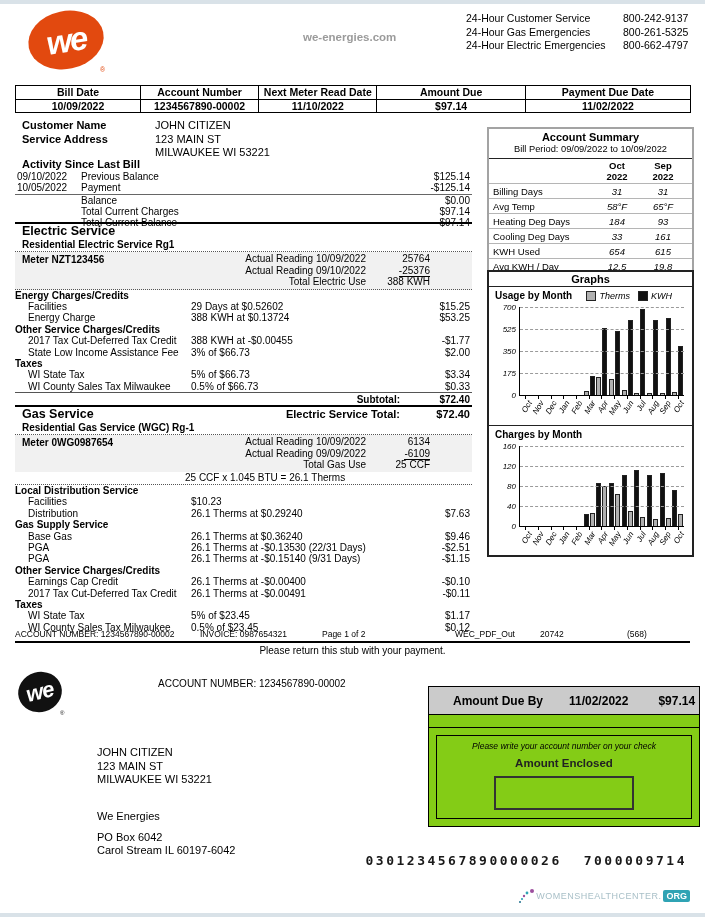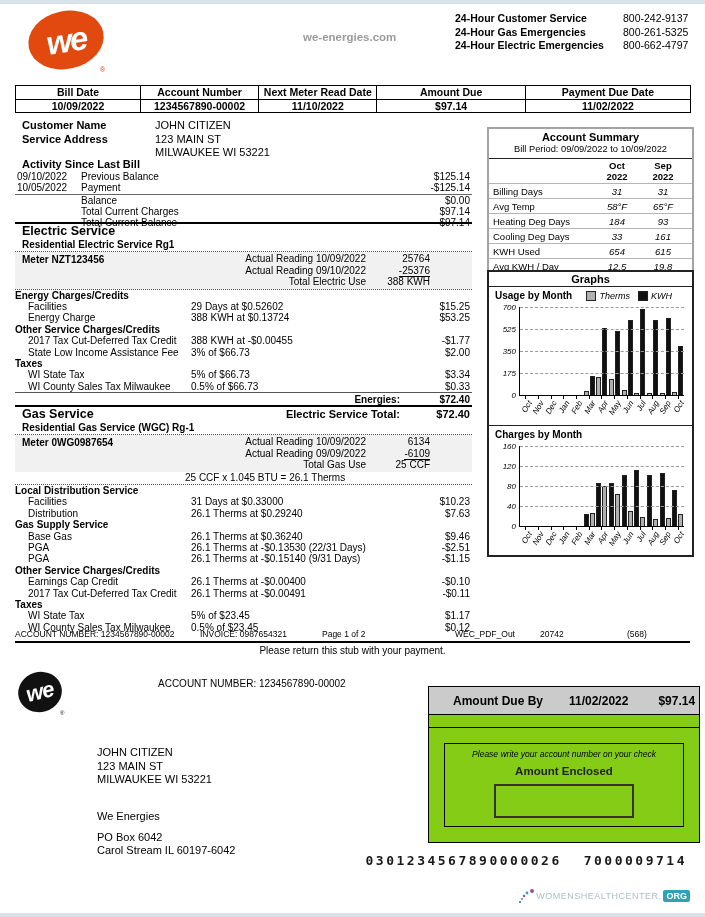--- a/index.html
+++ b/index.html
@@ -9,21 +9,21 @@
   #strip-top{top:0;} #strip-bottom{top:913px;}
 
   
   .logo-ellipse{position:absolute;display:flex;align-items:center;justify-content:center;border-radius:50%;}
   #logo-top{left:28px;top:11px;width:76px;height:58px;background:#E2490F;transform:rotate(-12deg);}
   #logo-top .we{color:#fff;font-weight:bold;font-style:italic;font-size:33px;line-height:1;letter-spacing:-2px;transform:rotate(3deg);}
   #logo-top-reg{position:absolute;left:100px;top:66px;font-size:7px;color:#E2490F;}
   #website{position:absolute;left:303px;top:31px;font-size:11.5px;font-weight:bold;color:#9b9b9b;}
   #contacts{position:absolute;left:455px;top:12px;width:242px;}
   .c-row{display:flex;font-size:10.5px;line-height:13.5px;}
-  .c-label{font-weight:bold;flex:1;}
+  .c-label{font-weight:normal;flex:1;margin-left:11px;}
   .c-phone{width:74px;}
 
   
   #bill-table{position:absolute;left:15px;top:85px;width:674px;border:1.5px solid #000;}
   .bt-row{display:flex;}
   .bt-row.head{border-bottom:1px solid #000;}
   .bt-cell{text-align:center;font-weight:bold;font-size:10.5px;line-height:12.5px;border-left:1px solid #000;}
   .bt-cell:first-child{border-left:none;}
   .bt-c0{width:18.5%;} .bt-c1{width:17.5%;} .bt-c2{width:17.5%;} .bt-c3{width:22%;} .bt-c4{width:24.5%;}
 
@@ -96,21 +96,21 @@
 
   
   #logo-bottom{left:18px;top:672px;width:44px;height:40px;background:#111;transform:rotate(-16deg);}
   #logo-bottom .we{color:#fff;font-weight:bold;font-style:italic;font-size:22px;line-height:1;letter-spacing:-1px;transform:rotate(3deg);}
   #logo-bottom-reg{position:absolute;left:60px;top:710px;font-size:6px;color:#111;}
   #stub-account{position:absolute;left:158px;top:678px;font-size:10px;}
   #due-panel{position:absolute;left:428px;top:686px;width:270px;border:1px solid #000;background:#84cc16;}
   .due-band{height:27px;background:#cbcbcb;border-bottom:1px solid #000;display:flex;align-items:center;font-weight:bold;font-size:12px;}
   .due-band .d1{padding-left:24px;} .due-band .d2{padding-left:26px;} .due-band .d3{padding-left:30px;}
   .due-gap{height:12px;border-bottom:1px solid #000;}
-  .due-content{margin:15px;border:1px solid #000;padding:4px 0 8px;}
+  .due-content{margin:7px;border:1px solid #000;padding:4px 0 8px;}
   .check-note{font-style:italic;font-size:8.5px;text-align:center;line-height:12px;}
   .amount-enclosed{font-size:11.5px;font-weight:bold;text-align:center;line-height:14px;margin-top:4px;color:#222;}
   .amount-box{width:136px;height:30px;border:2px solid #333;margin:6px auto 0;}
   #recipient{position:absolute;left:97px;top:746px;font-size:11px;line-height:13.5px;}
   #company{position:absolute;left:97px;top:810px;font-size:11px;line-height:13.5px;}
   #company .co{margin-bottom:7px;}
   #micr{position:absolute;right:18px;top:853px;font-family:"DejaVu Sans Mono",monospace;font-size:13px;font-weight:bold;letter-spacing:2.5px;color:#1a1a1a;white-space:nowrap;}
   #micr .gap{display:inline-block;width:22px;}
   #watermark{position:absolute;right:15px;top:888px;display:flex;align-items:center;}
   #wm-text{font-size:9px;letter-spacing:0.5px;color:#a9c0c8;}
@@ -253,21 +253,21 @@
           <span class="item-detail">5% of $66.73</span>
           <span class="item-amount">$3.34</span>
         </div>
         <div class="item">
           <span class="item-label">WI County Sales Tax Milwaukee</span>
           <span class="item-detail">0.5% of $66.73</span>
           <span class="item-amount">$0.33</span>
         </div>
       </div>
     <div class="subtotal-row">
-      <span>Energies:</span>
+      <span>Subtotal:</span>
       <span class="amt">$72.40</span>
     </div>
     <div class="total-row">
       <span>Electric Service Total:</span>
       <span class="amt">$72.40</span>
     </div>
   </div>
 
   <div class="lcol" id="gas">
     <div class="thickbar"></div>
@@ -286,21 +286,20 @@
         <div class="reading-row">
           <span class="reading-desc">Total Gas Use</span>
           <span class="reading-val"><span>25 CCF</span></span>
         </div>
       </div>
     <div class="conversion">25 CCF x 1.045 BTU = 26.1 Therms</div>
     <div id="gas-charges">
         <div class="grp">Local Distribution Service</div>
         <div class="item">
           <span class="item-label">Facilities</span>
-          <span class="item-detail">31 Days at $0.33000</span>
           <span class="item-amount">$10.23</span>
         </div>
         <div class="item">
           <span class="item-label">Distribution</span>
           <span class="item-detail">26.1 Therms at $0.29240</span>
           <span class="item-amount">$7.63</span>
         </div>
         <div class="grp">Gas Supply Service</div>
         <div class="item">
           <span class="item-label">Base Gas</span>

